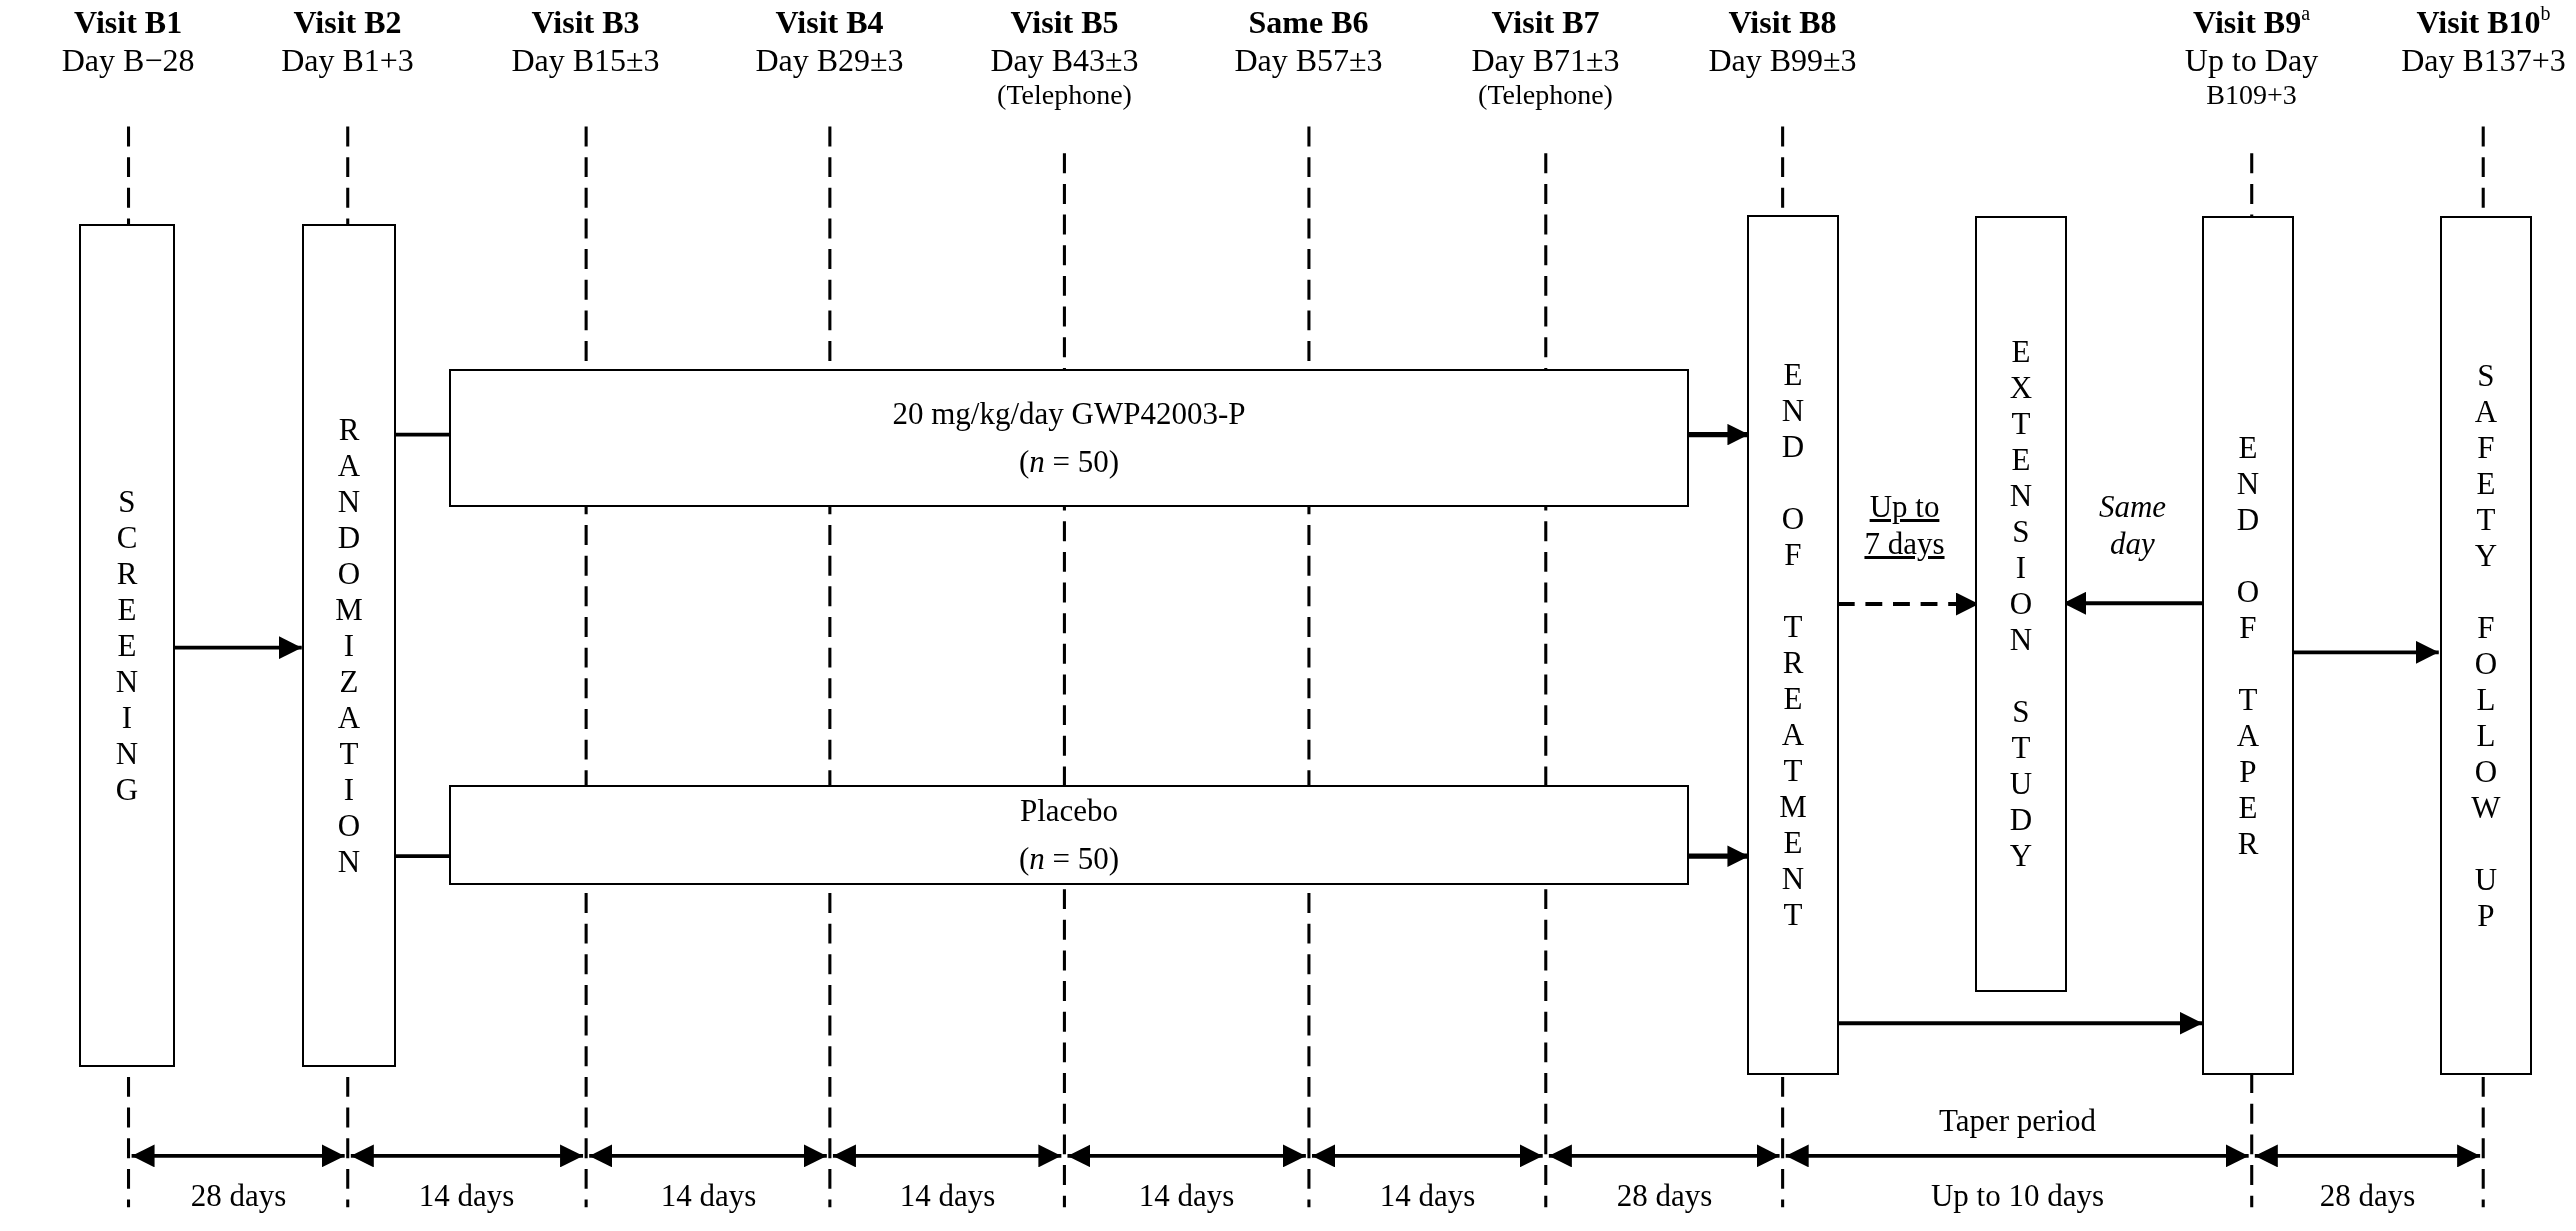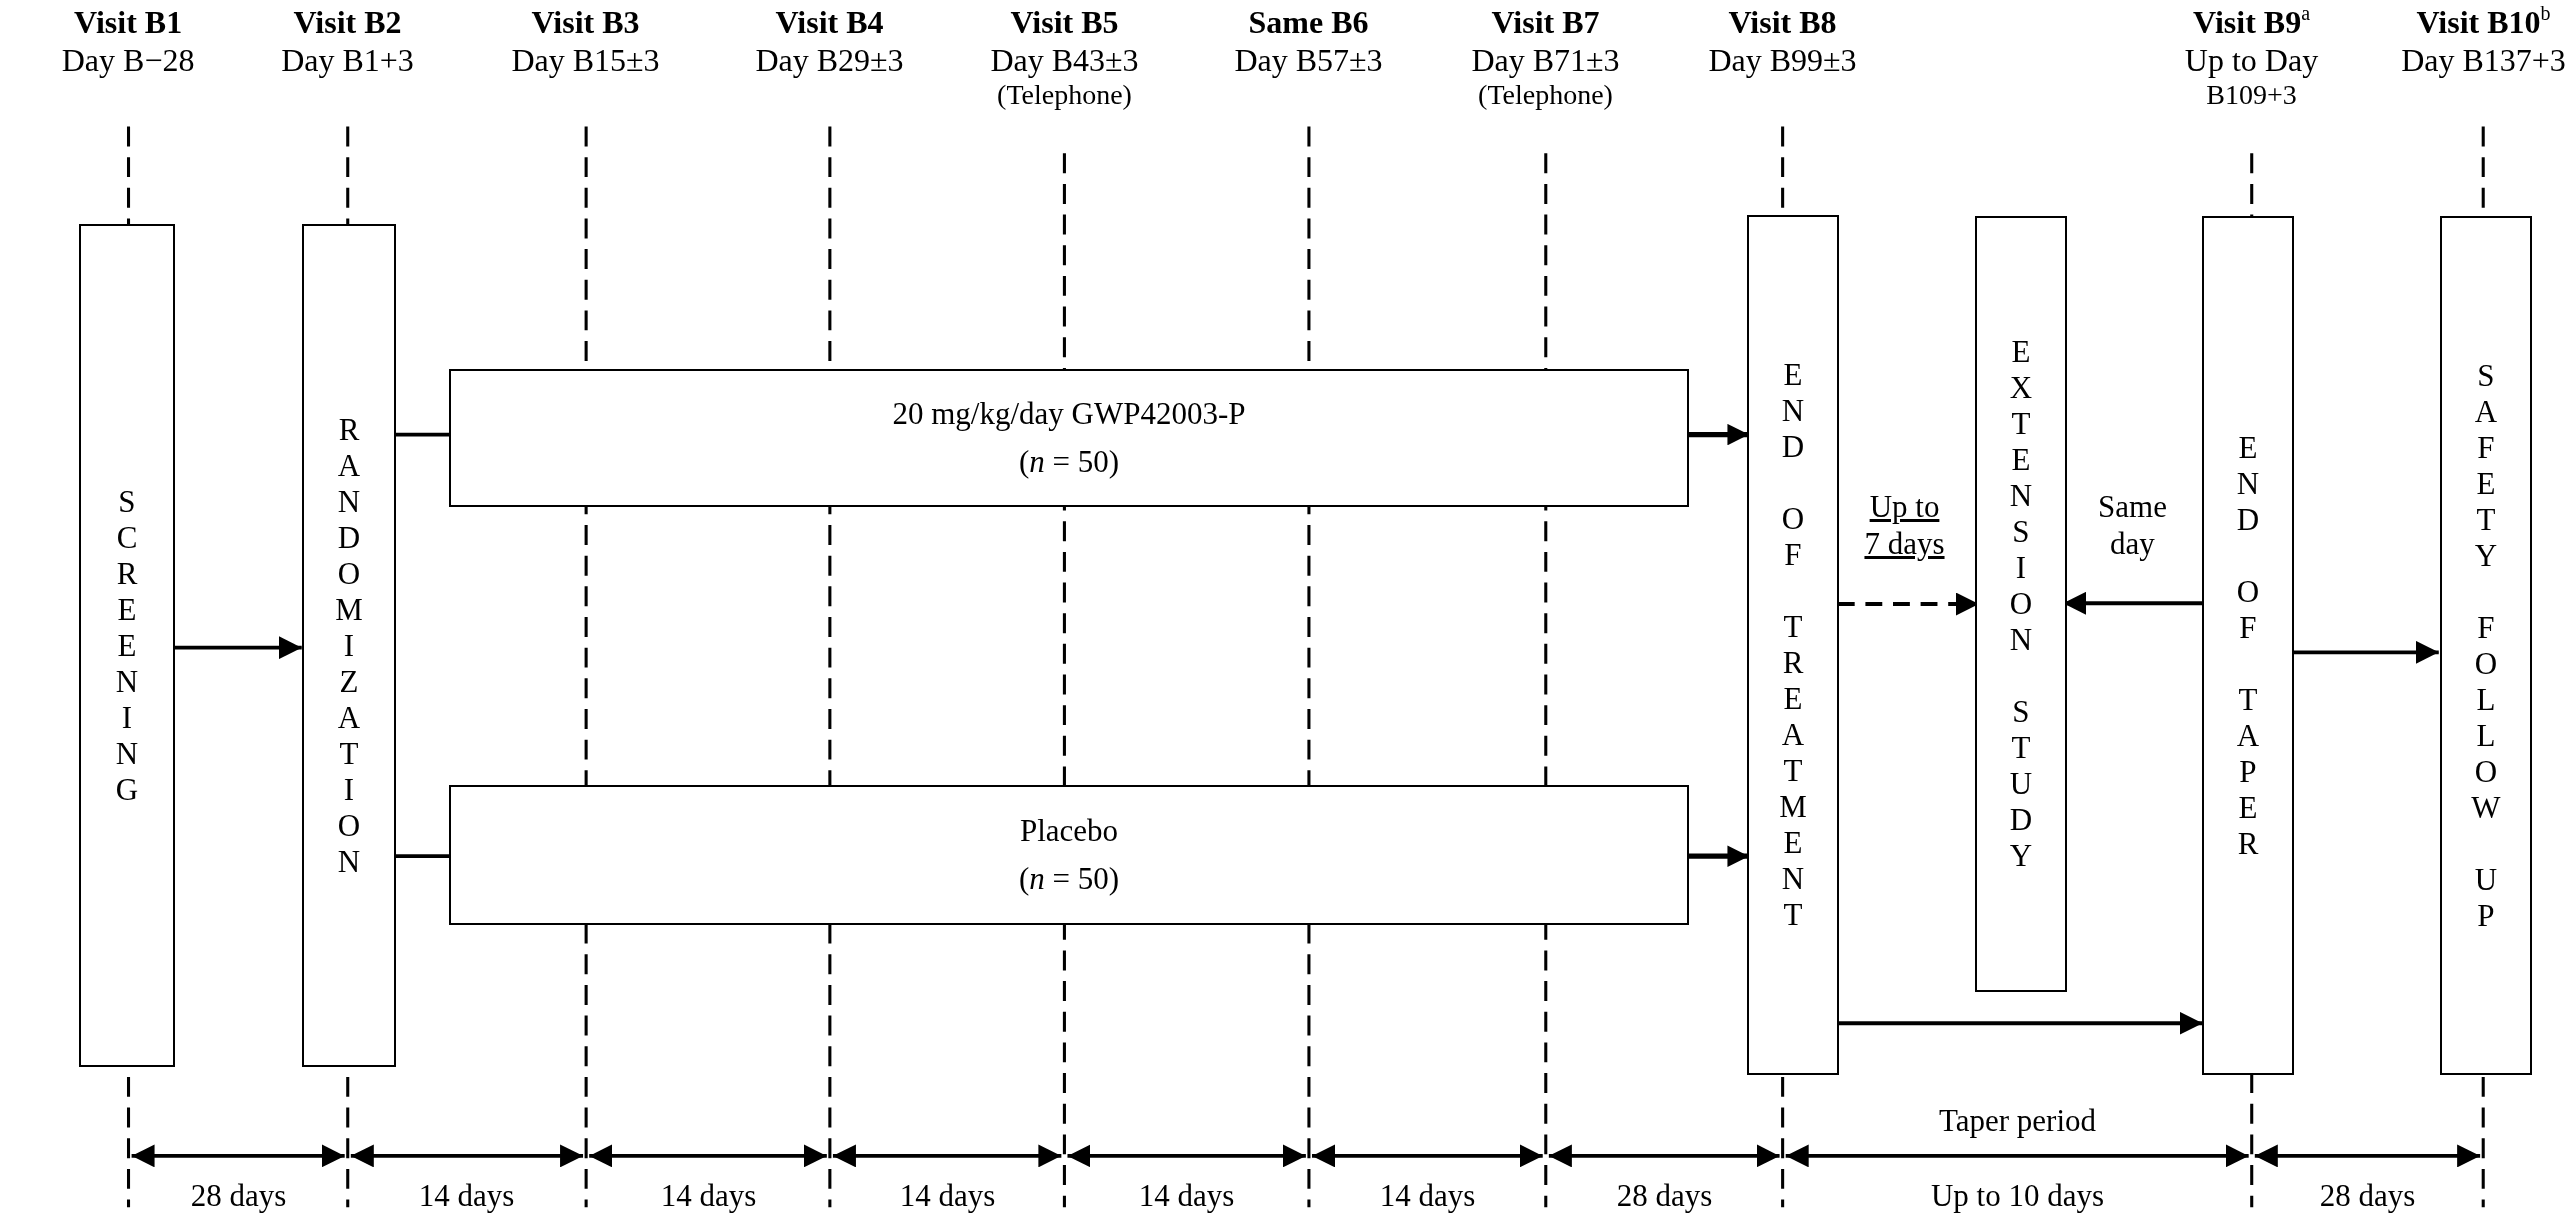--- a/index.html
+++ b/index.html
@@ -230,30 +230,30 @@
         <span style="height: 36px;"></span>
         <span>U</span>
         <span>P</span>
       </div>
   </div>
 
   <div class="armbox" style="left:425px;top:369px;width:1240px;height:138px;font-family:Liberation Serif, serif;">
     <div>20 mg/kg/day GWP42003-P</div>
     <div><span>(</span><i>n</i><span> = 50)</span></div>
   </div>
-  <div class="armbox" style="left:425px;top:785px;width:1240px;height:140px;">
+  <div class="armbox" style="left:425px;top:785px;width:1240px;height:100px;">
     <div>Placebo</div>
     <div><span>(</span><i>n</i><span> = 50)</span></div>
   </div>
 
   <div class="label" style="left:1823px;top:488px;width:115px;background:transparent;text-decoration:underline;">
     <div>Up to</div>
     <div>7 days</div>
   </div>
-  <div class="label" style="left:2055px;top:488px;width:107px;background:transparent;">
+  <div class="label" style="left:2055px;top:488px;width:107px;background:transparent;font-style:italic;">
     <div>Same</div>
     <div>day</div>
   </div>
   <div class="label" style="left:1871px;top:1102px;width:245px;background:transparent;">
     <div>Taper period</div>
   </div>
 
   <div id="durations">
       <div class="dur" style="width: 169px; left: 130px;">28 days</div>
       <div class="dur" style="width: 169px; left: 358px;">14 days</div>

